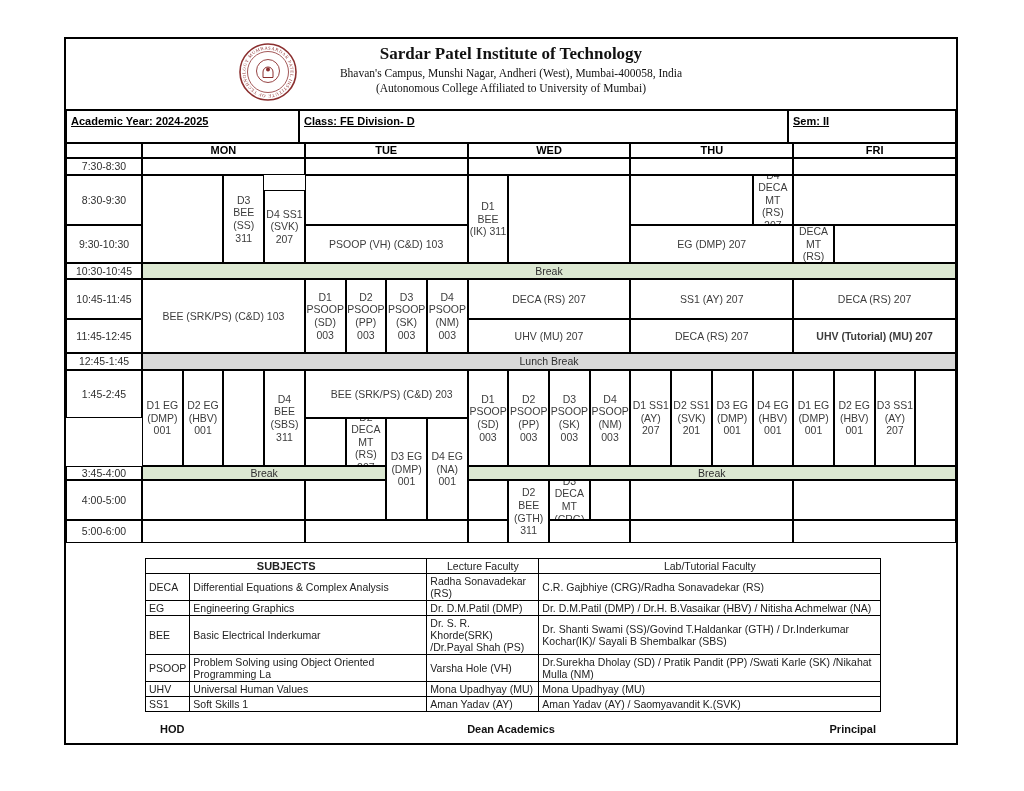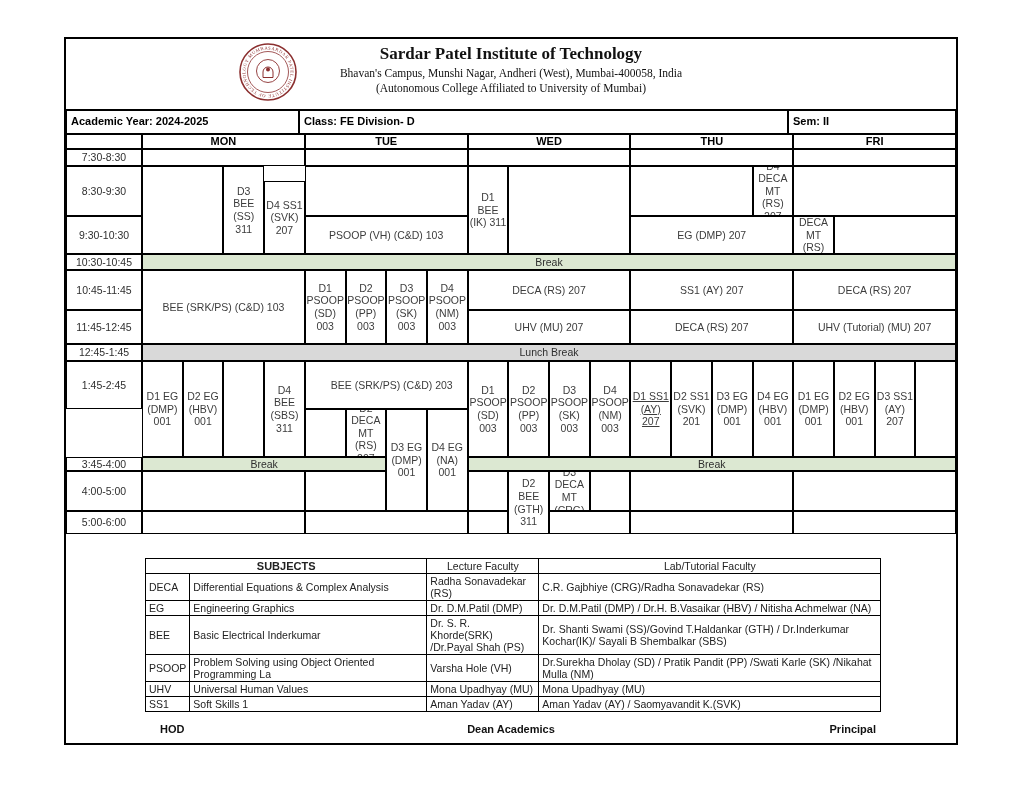--- a/index.html
+++ b/index.html
@@ -7,21 +7,21 @@
   .doc {
     position:absolute; left:64px; top:37px; width:894px; height:708px;
     border:2px solid #000; background:#fff;
   }
   
   .doc-header { position:relative; height:71px; border-bottom:1px solid #000; text-align:center; padding-top:5px; }
   .logo { position:absolute; left:172px; top:3px; width:60px; height:60px; }
   .inst-title { font-family:"Liberation Serif", serif; font-weight:bold; font-size:17px; color:#111; }
   .inst-sub   { font-family:"Liberation Serif", serif; font-size:11.5px; color:#111; margin-top:3px; }
   
-  .info-row { display:flex; height:24px; }
+  .info-row { display:flex; height:33px;text-decoration:underline; }
   .info-cell { border:1px solid #000; font-weight:bold; font-size:11px; padding:4px 0 0 4px; color:#000; }
   .info-year  { width:233px; }
   .info-class { width:489px; }
   .info-sem   { width:168px; }
   
   #tt-grid {
     display:grid; width:890px;
     grid-template-columns:76px repeat(20, 1fr);
     grid-template-rows:15px 17px 50px 38px 16px 40px 34px 17px 48px 48px 14px 40px 23px;
   }
@@ -116,36 +116,36 @@
       <div class="tt session" style="grid-area: 6 / 2 / span 2 / span 4;">BEE (SRK/PS) (C&amp;D) 103</div>
       <div class="tt session" style="grid-area: 6 / 6 / span 2 / span 1;">D1 PSOOP (SD) 003</div>
       <div class="tt session" style="grid-area: 6 / 7 / span 2 / span 1;">D2 PSOOP (PP) 003</div>
       <div class="tt session" style="grid-area: 6 / 8 / span 2 / span 1;">D3 PSOOP (SK) 003</div>
       <div class="tt session" style="grid-area: 6 / 9 / span 2 / span 1;">D4 PSOOP (NM) 003</div>
       <div class="tt session" style="grid-area: 6 / 10 / span 1 / span 4;">DECA (RS) 207</div>
       <div class="tt session" style="grid-area: 7 / 10 / span 1 / span 4;">UHV (MU) 207</div>
       <div class="tt session" style="grid-area: 6 / 14 / span 1 / span 4;">SS1 (AY) 207</div>
       <div class="tt session" style="grid-area: 7 / 14 / span 1 / span 4;">DECA (RS) 207</div>
       <div class="tt session" style="grid-area: 6 / 18 / span 1 / span 4;">DECA (RS) 207</div>
-      <div class="tt session" style="grid-area: 7 / 18 / span 1 / span 4;">UHV (Tutorial) (MU) 207</div>
+      <div class="tt session" style="grid-area: 7 / 18 / span 1 / span 4; font-weight: bold;">UHV (Tutorial) (MU) 207</div>
       <div class="tt band gray" style="grid-area: 8 / 2 / span 1 / span 20;">Lunch Break</div>
       <div class="tt session" style="grid-area: 9 / 2 / span 2 / span 1;">D1 EG (DMP) 001</div>
       <div class="tt session" style="grid-area: 9 / 3 / span 2 / span 1;">D2 EG (HBV) 001</div>
       <div class="tt empty" style="grid-area: 9 / 4 / span 2 / span 1;"></div>
       <div class="tt session" style="grid-area: 9 / 5 / span 2 / span 1;">D4 BEE (SBS) 311</div>
       <div class="tt session" style="grid-area: 9 / 6 / span 1 / span 4; padding-left: 12px;">BEE (SRK/PS) (C&amp;D) 203</div>
       <div class="tt empty" style="grid-area: 10 / 6 / span 1 / span 1;"></div>
       <div class="tt session" style="grid-area: 10 / 7 / span 1 / span 1;">D2 DECA MT (RS) 207</div>
       <div class="tt session" style="grid-area: 10 / 8 / span 3 / span 1;">D3 EG (DMP) 001</div>
       <div class="tt session" style="grid-area: 10 / 9 / span 3 / span 1;">D4 EG (NA) 001</div>
       <div class="tt session" style="grid-area: 9 / 10 / span 2 / span 1;">D1 PSOOP (SD) 003</div>
       <div class="tt session" style="grid-area: 9 / 11 / span 2 / span 1;">D2 PSOOP (PP) 003</div>
       <div class="tt session" style="grid-area: 9 / 12 / span 2 / span 1;">D3 PSOOP (SK) 003</div>
       <div class="tt session" style="grid-area: 9 / 13 / span 2 / span 1;">D4 PSOOP (NM) 003</div>
-      <div class="tt session" style="grid-area: 9 / 14 / span 2 / span 1; text-decoration: underline;">D1 SS1 (AY) 207</div>
+      <div class="tt session" style="grid-area: 9 / 14 / span 2 / span 1;">D1 SS1 (AY) 207</div>
       <div class="tt session" style="grid-area: 9 / 15 / span 2 / span 1;">D2 SS1 (SVK) 201</div>
       <div class="tt session" style="grid-area: 9 / 16 / span 2 / span 1;">D3 EG (DMP) 001</div>
       <div class="tt session" style="grid-area: 9 / 17 / span 2 / span 1;">D4 EG (HBV) 001</div>
       <div class="tt session" style="grid-area: 9 / 18 / span 2 / span 1;">D1 EG (DMP) 001</div>
       <div class="tt session" style="grid-area: 9 / 19 / span 2 / span 1;">D2 EG (HBV) 001</div>
       <div class="tt session" style="grid-area: 9 / 20 / span 2 / span 1;">D3 SS1 (AY) 207</div>
       <div class="tt empty" style="grid-area: 9 / 21 / span 2 / span 1;"></div>
       <div class="tt band green" style="grid-area: 11 / 2 / span 1 / span 6;">Break</div>
       <div class="tt band green" style="grid-area: 11 / 10 / span 1 / span 12;">Break</div>
       <div class="tt empty" style="grid-area: 12 / 2 / span 1 / span 4;"></div>

